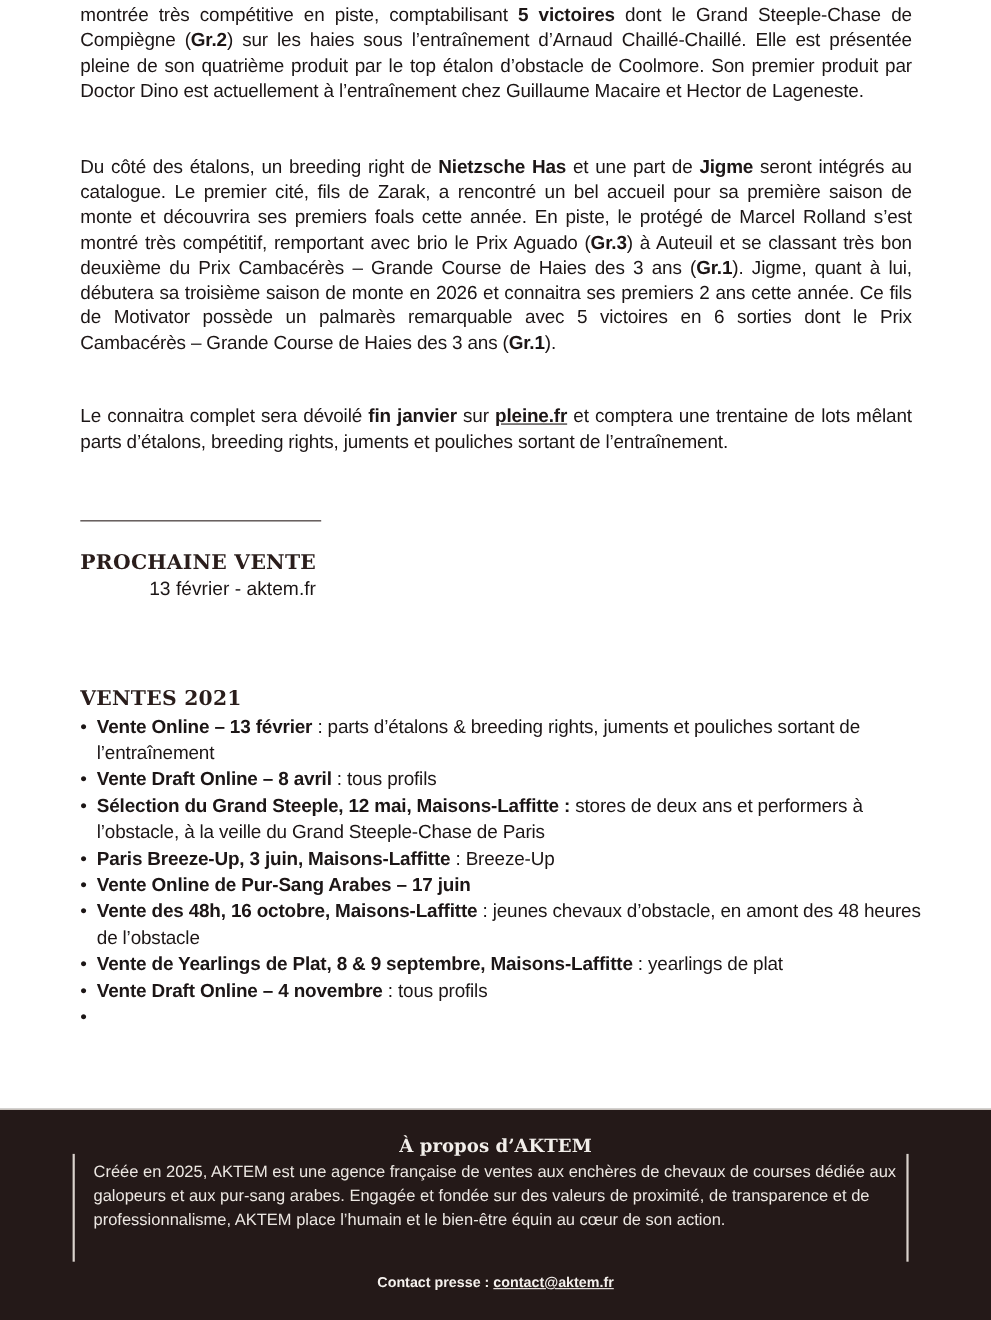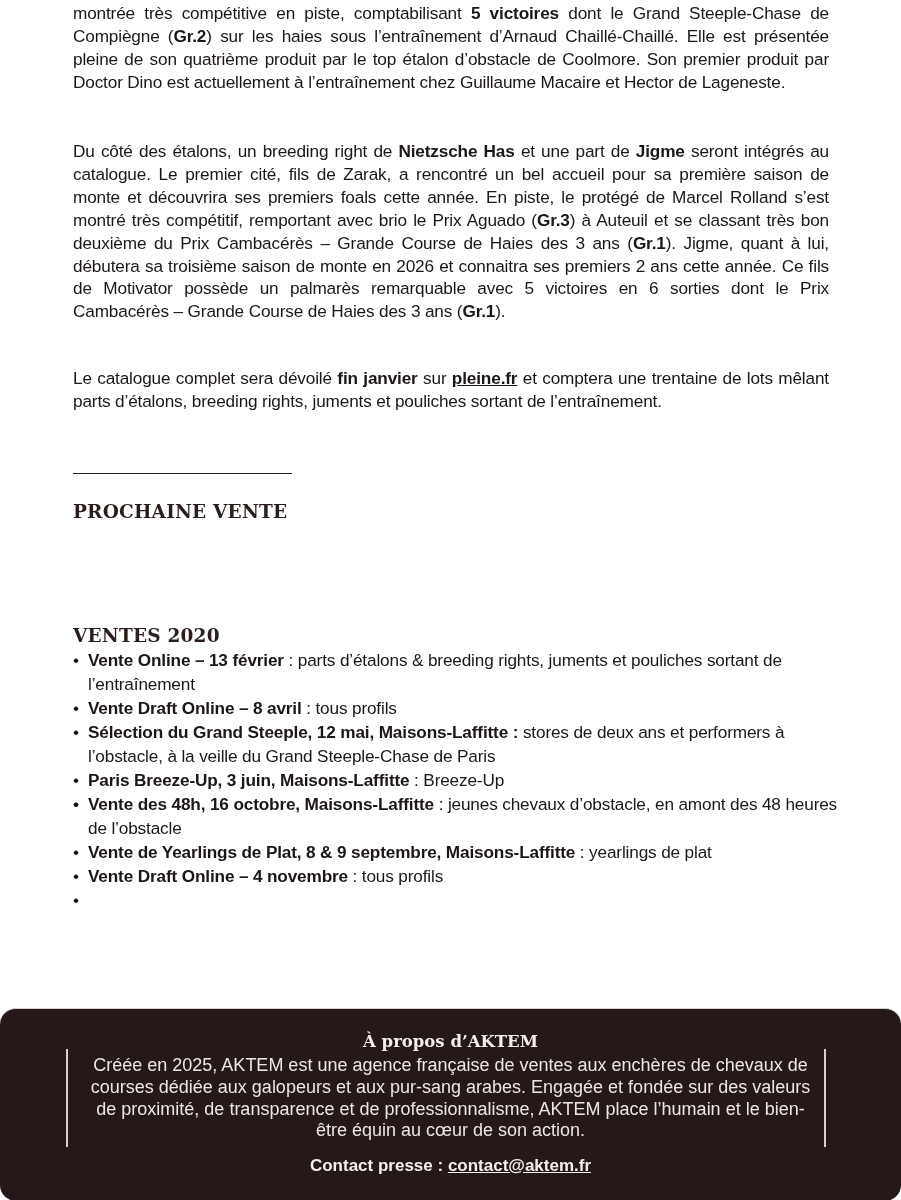--- a/index.html
+++ b/index.html
@@ -18,58 +18,59 @@
   .sec-title { font-family: "DejaVu Serif", serif; font-weight: bold; font-size: 18.5px;
                color: #2a1d1b; letter-spacing: 0.2px; margin: 0; line-height: 24px; }
   .sub-line { font-size: 17.5px; line-height: 22.5px; color: #1c1616; }
   .ventes { position: absolute; left: 73px; top: 624px; width: 770px; }
   ul.sales { list-style: none; margin: 0; padding: 0; }
   ul.sales li { font-size: 17.2px; line-height: 24px; position: relative; padding-left: 15px;
                 letter-spacing: -0.15px; }
   ul.sales li .bullet { position: absolute; left: 0; top: 0; }
   ul.sales li .bold { font-weight: bold; margin-top: 36px; }
   .footer { position: absolute; left: 0; top: 1008px; width: 901px; height: 192px;
-            background: #241918; border-top: 1px solid #d8d2cc; border-radius: 16px; }
+            background: #241918; border-top: 1px solid #d8d2cc; }
   .footer .vline { position: absolute; top: 40px; width: 2px; height: 98px; background: #d9d2cc; }
   .footer .vline.left { left: 66px; }
   .footer .vline.right { left: 824px; }
   .footer .about-title { position: absolute; top: 22px; left: 0; width: 901px; text-align: center;
                          color: #f2eeea; font-weight: bold; font-size: 16.5px; line-height: 22px;
                          font-family: "DejaVu Serif", serif; }
-  .footer .about-text { position: absolute; top: 46px; left: 85px; width: 731px; text-align: center;
-                        color: #ece7e2; font-size: 18px; line-height: 21.8px; margin: 0; }
+  .footer .about-text { position: absolute; top: 46px; left: 85px; width: 731px; text-align: left;
+                        color: #ece7e2; font-size: 15px; line-height: 21.8px; margin: 0; }
   .footer .contact { position: absolute; top: 146px; left: 0; width: 901px; text-align: center;
-                     color: #f5f1ed; font-weight: bold; font-size: 17px; line-height: 22px; }
+                     color: #f5f1ed; font-weight: bold; font-size: 13px; line-height: 22px; }
   .footer .contact a { color: #f5f1ed; text-decoration: underline; }
 </style>
 </head>
 <body>
 
 <div class="content">
   <p class="para p1"><span>montrée très compétitive en piste, comptabilisant </span><b>5 victoires</b><span> dont le Grand Steeple-Chase de Compiègne (</span><b>Gr.2</b><span>) sur les haies sous l’entraînement d’Arnaud Chaillé-Chaillé. Elle est présentée pleine de son quatrième produit par le top étalon d’obstacle de Coolmore. Son premier produit par Doctor Dino est actuellement à l’entraînement chez Guillaume Macaire et Hector de Lageneste.</span></p>
 
   <p class="para p2"><span>Du côté des étalons, un breeding right de </span><b>Nietzsche Has</b><span> et une part de </span><b>Jigme</b><span> seront intégrés au catalogue. Le premier cité, fils de Zarak, a rencontré un bel accueil pour sa première saison de monte et découvrira ses premiers foals cette année. En piste, le protégé de Marcel Rolland s’est montré très compétitif, remportant avec brio le Prix Aguado (</span><b>Gr.3</b><span>) à Auteuil et se classant très bon deuxième du Prix Cambacérès – Grande Course de Haies des 3 ans (</span><b>Gr.1</b><span>). Jigme, quant à lui, débutera sa troisième saison de monte en 2026 et connaitra ses premiers 2 ans cette année. Ce fils de Motivator possède un palmarès remarquable avec 5 victoires en 6 sorties dont le Prix Cambacérès – Grande Course de Haies des 3 ans (</span><b>Gr.1</b><span>).</span></p>
 
-  <p class="para p3"><span>Le catalogue complet sera dévoilé </span><b>fin janvier</b><span> sur </span><a>pleine.fr</a><span> et comptera une trentaine de lots mêlant parts d’étalons, breeding rights, juments et pouliches sortant de l’entraînement.</span></p>
+  <p class="para p3"><span>Le connaitra complet sera dévoilé </span><b>fin janvier</b><span> sur </span><a>pleine.fr</a><span> et comptera une trentaine de lots mêlant parts d’étalons, breeding rights, juments et pouliches sortant de l’entraînement.</span></p>
 </div>
 
 <div class="rule"></div>
 
 <div class="prochaine">
   <h2 class="sec-title">PROCHAINE VENTE</h2>
+  <div class="sub-line">13 février - aktem.fr</div>
 </div>
 
 <div class="ventes">
-  <h2 class="sec-title">VENTES 2020</h2>
+  <h2 class="sec-title">VENTES 2021</h2>
   <ul class="sales">
     <li><span class="bullet">•</span><span class="bold">Vente Online –  13 février</span><span> : parts d’étalons &amp; breeding rights, juments et pouliches sortant de l’entraînement</span></li>
     <li><span class="bullet">•</span><span class="bold">Vente Draft Online –  8 avril</span><span> : tous profils</span></li>
     <li><span class="bullet">•</span><span class="bold">Sélection du Grand Steeple, 12 mai, Maisons-Laffitte :</span><span> stores de deux ans et performers à l’obstacle, à la veille du Grand Steeple-Chase de Paris</span></li>
     <li><span class="bullet">•</span><span class="bold">Paris Breeze-Up, 3 juin, Maisons-Laffitte</span><span> : Breeze-Up</span></li>
-    <li><span class="bullet">•</span><span></span></li>
+    <li><span class="bullet">•</span><span class="bold">Vente Online de Pur-Sang Arabes –  17 juin</span><span></span></li>
     <li><span class="bullet">•</span><span class="bold">Vente des 48h, 16 octobre, Maisons-Laffitte</span><span> : jeunes chevaux d’obstacle, en amont des 48 heures de l’obstacle</span></li>
     <li><span class="bullet">•</span><span class="bold">Vente de Yearlings de Plat, 8 &amp; 9 septembre, Maisons-Laffitte</span><span> : yearlings de plat</span></li>
     <li><span class="bullet">•</span><span class="bold">Vente Draft Online –  4 novembre</span><span> : tous profils</span></li>
     <li><span class="bullet">•</span><span></span></li>
   </ul>
 </div>
 
 <div class="footer">
   <div class="vline left"></div>
   <div class="vline right"></div>

